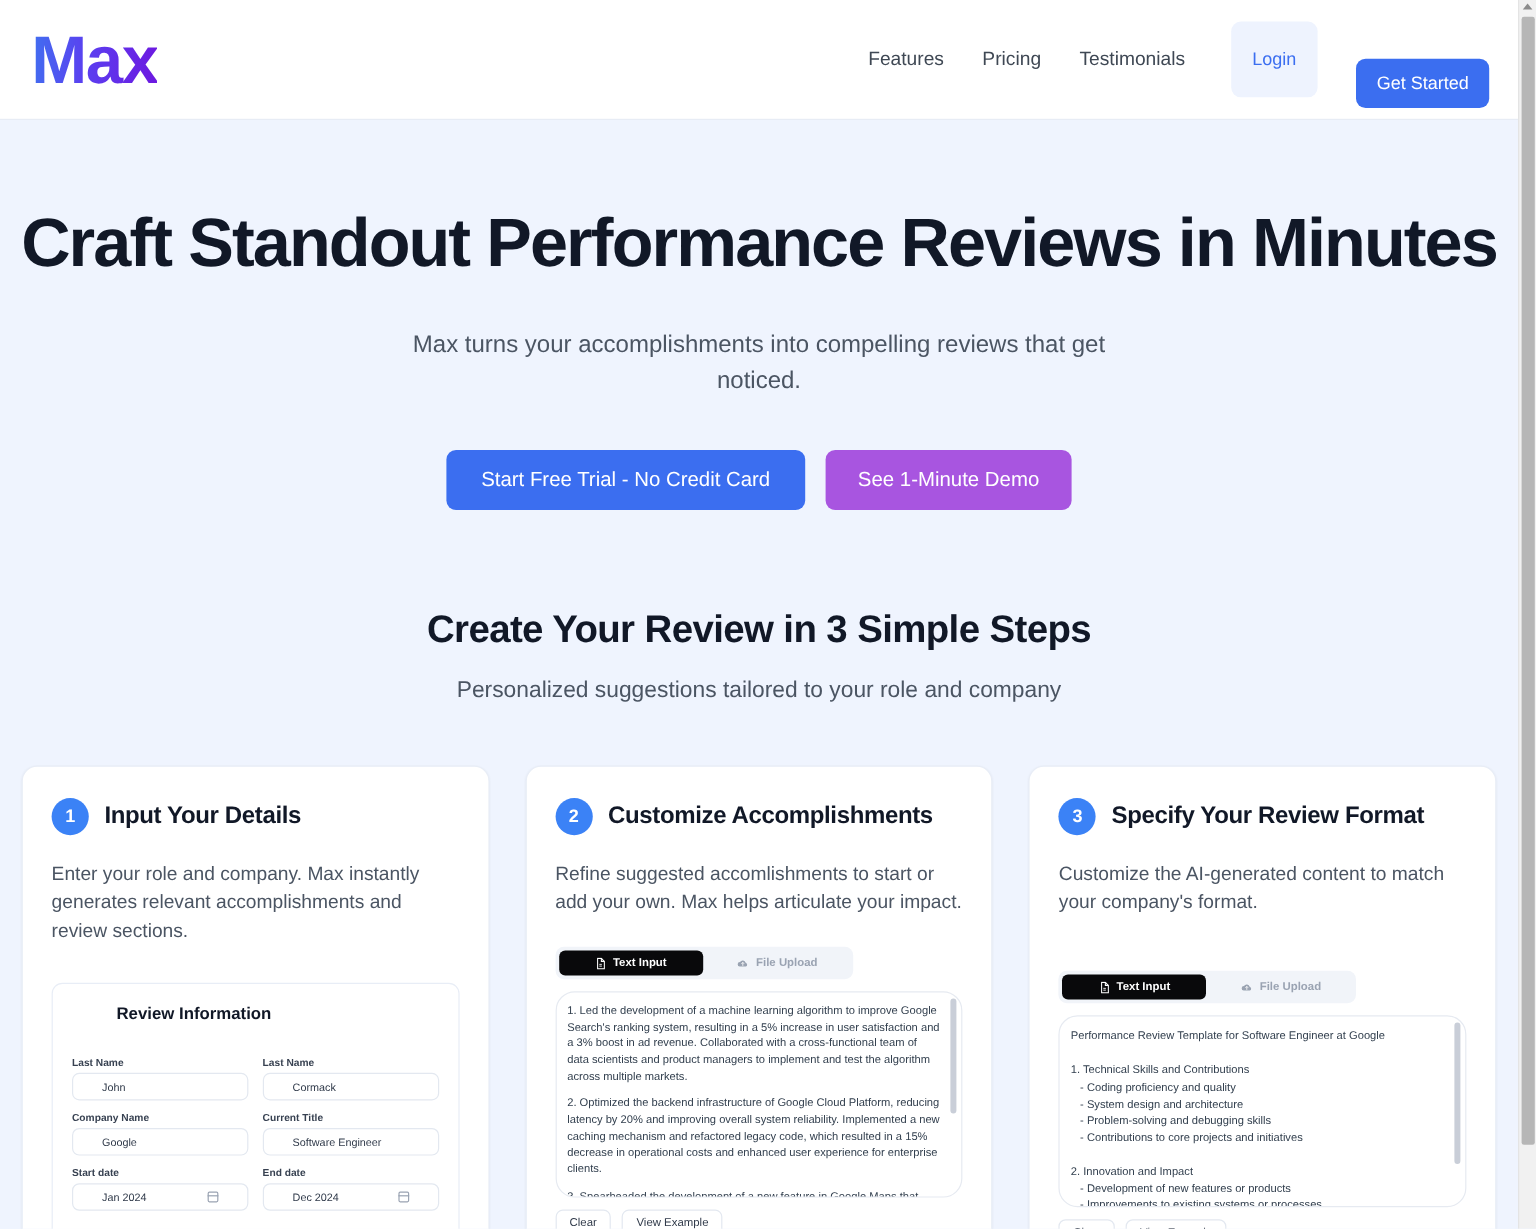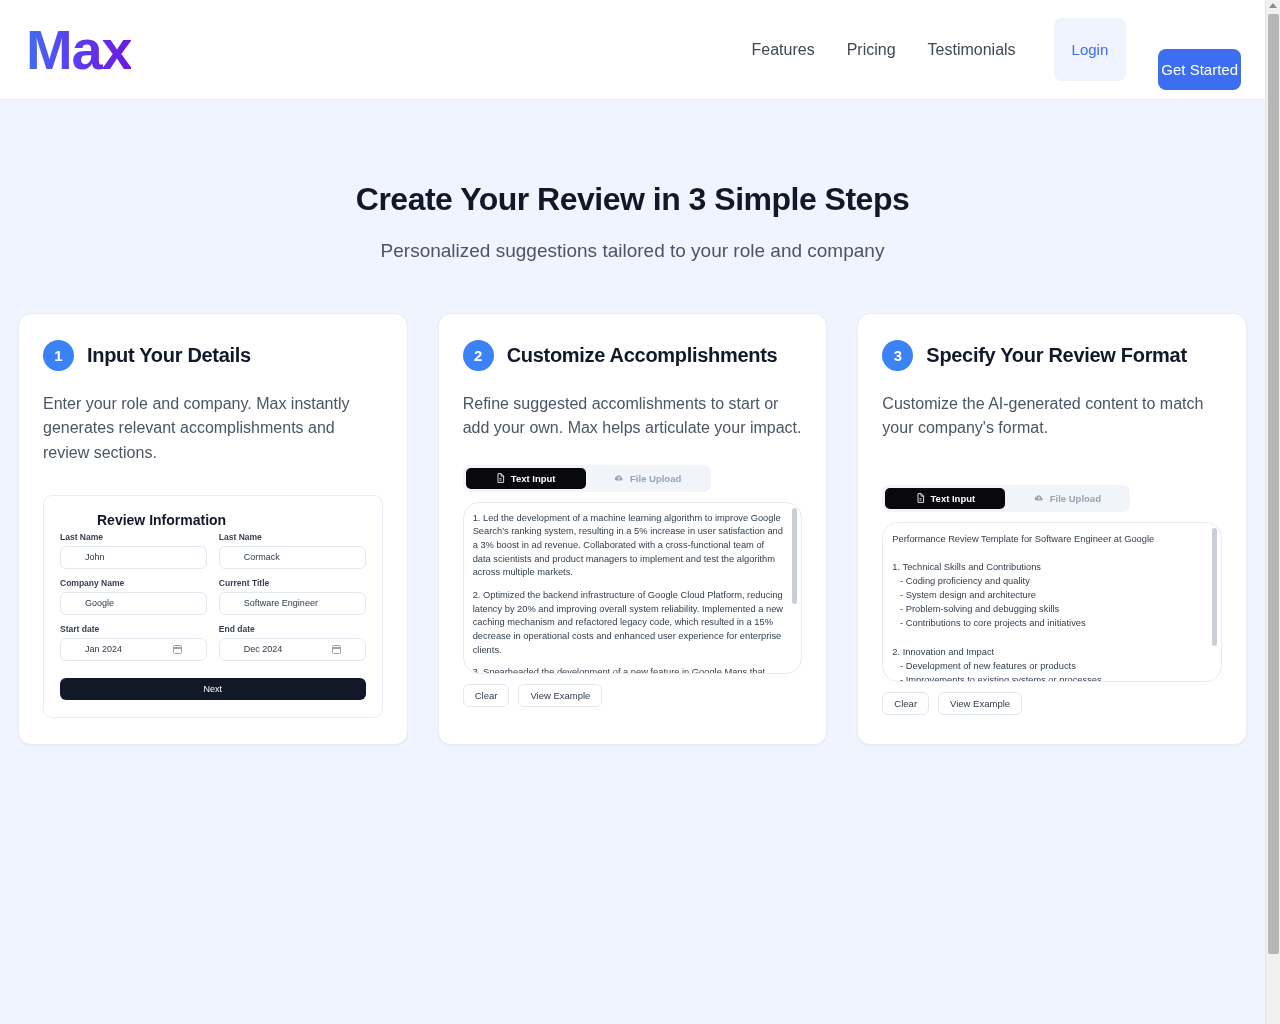--- a/index.html
+++ b/index.html
@@ -95,21 +95,21 @@
     cursor: pointer;
     font-family: inherit;
     margin-left: 6px;
   }
   .btn-getstarted {
     font-size: 15px;
     color: #ffffff;
     background: #3b6ef0;
     border: none;
     border-radius: 8px;
-    padding: 12px 3px;
+    padding: 12px 17px;
     cursor: pointer;
     font-family: inherit;
     margin-top: 40px;
   }
 
   
   .hero {
     padding-top: 73px;
     text-align: center;
   }
@@ -222,21 +222,21 @@
     margin-top: 30px;
     border: 1px solid #e8edf6;
     border-radius: 9px;
     padding: 16px 16px 17px;
     background: #fff;
   }
   .mock-form h3 {
     font-size: 14px;
     font-weight: 700;
     color: #111827;
-    margin-bottom: 4px;
+    margin-bottom: 28px;
     padding-left: 37px;
   }
   .frow {
     display: flex;
     gap: 12px;
     margin-bottom: 9px;
   }
   .fgroup { flex: 1 1 0; min-width: 0; }
   .flabel {
     font-size: 8.5px;
@@ -371,20 +371,28 @@
 
     <nav class="main-nav">
       <a class="nav-link" href="#">Features</a>
       <a class="nav-link" href="#">Pricing</a>
       <a class="nav-link" href="#">Testimonials</a>
       <button class="btn-login">Login</button>
       <button class="btn-getstarted">Get Started</button>
     </nav>
   </header>
 
+  <section class="hero">
+    <h1>Craft Standout Performance Reviews in Minutes</h1>
+    <p class="sub">Max turns your accomplishments into compelling reviews that get noticed.</p>
+    <div class="hero-actions">
+      <button class="btn-trial">Start Free Trial - No Credit Card</button>
+      <button class="btn-demo">See 1-Minute Demo</button>
+    </div>
+  </section>
 
   <section class="steps-section">
     <h2>Create Your Review in 3 Simple Steps</h2>
     <p class="steps-sub">Personalized suggestions tailored to your role and company</p>
 
     <div class="cards">
 
       <div class="card card-1">
         <div class="card-head">
           <div class="step-num">1</div>

